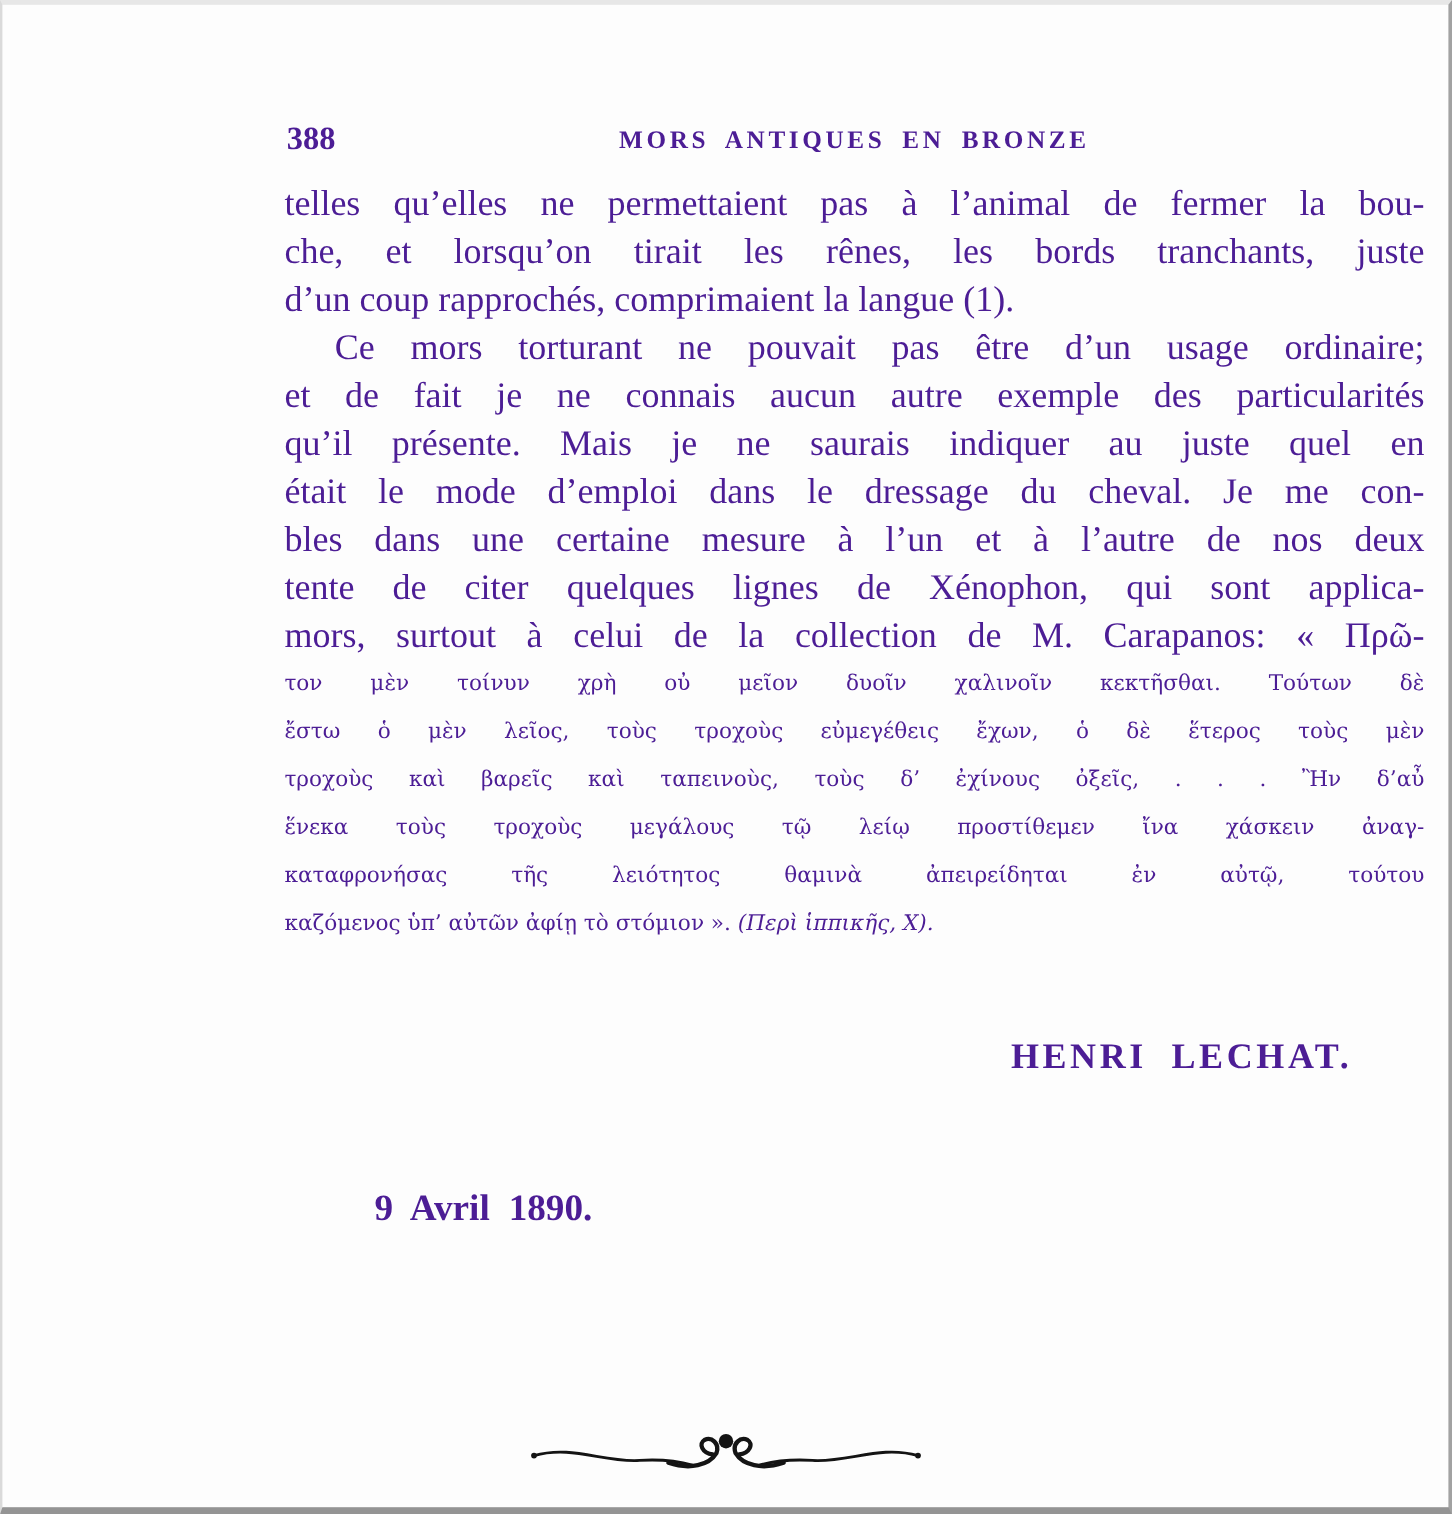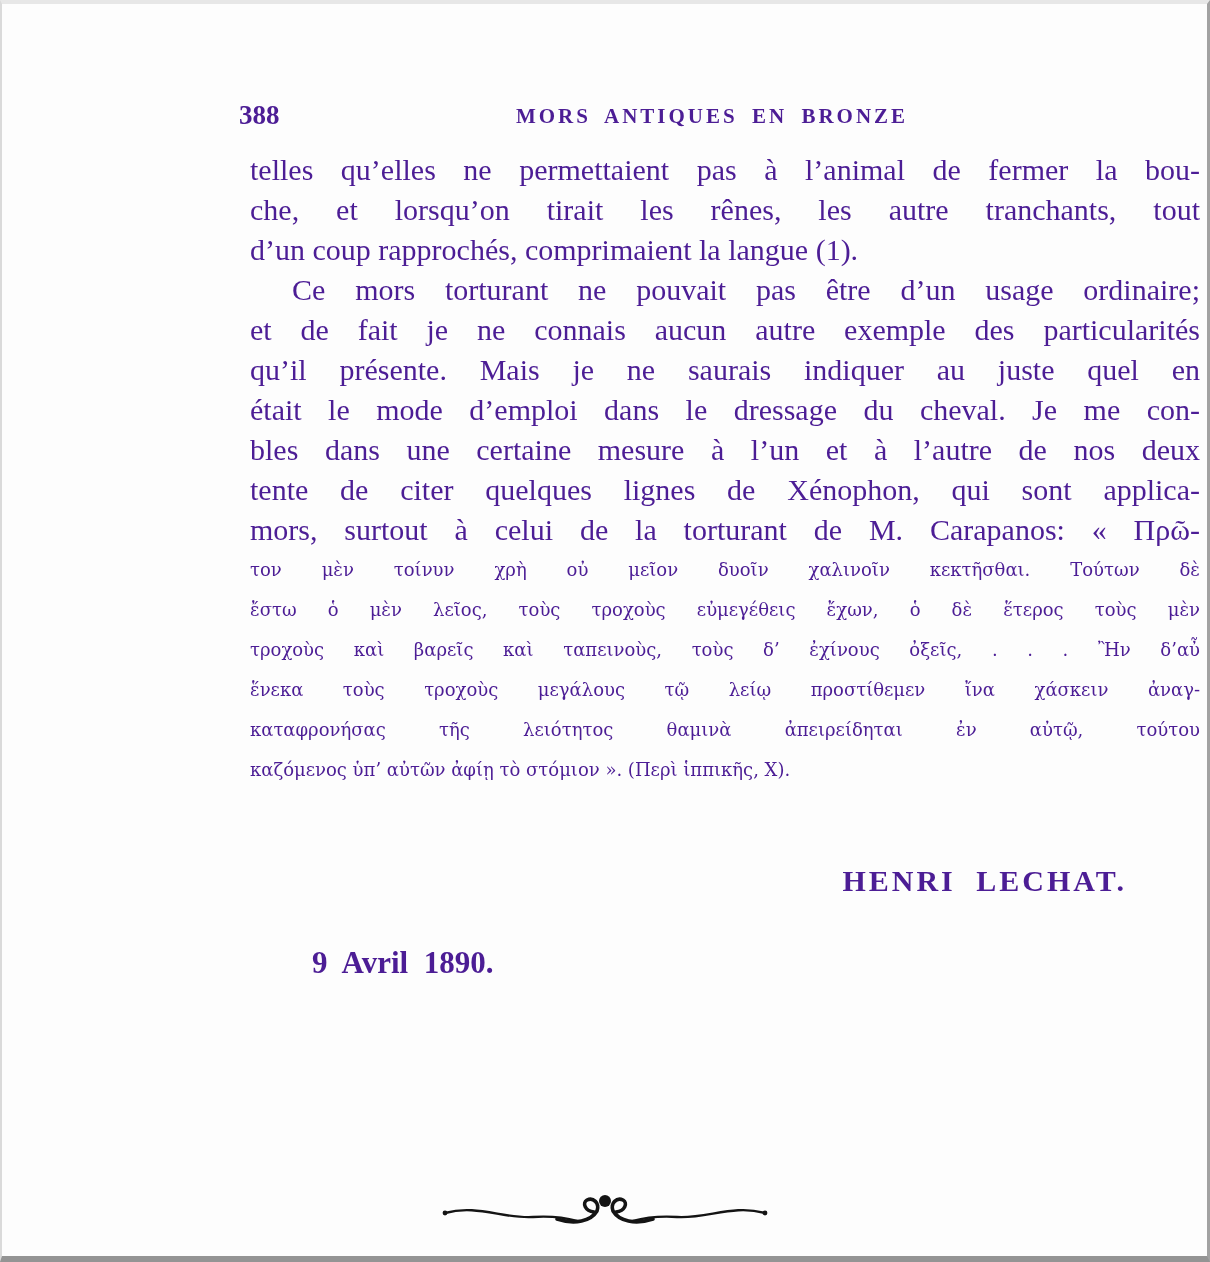--- a/index.html
+++ b/index.html
@@ -43,21 +43,20 @@
     font-family: "Liberation Serif", "DejaVu Serif", serif;
     font-size: 21px;
     font-weight: 700;
     letter-spacing: 3px;
     padding-top: 4px;
     word-spacing: 6px;
   }
   
   .body-text {
     top: 146px;
-    margin-left: 13px;
   }
   .line {
     height: 40px;
     line-height: 40px;
     font-family: "Liberation Serif", "DejaVu Serif", serif;
     font-size: 30px;
     text-align: justify;
     text-align-last: justify;
     white-space: nowrap;
   }
@@ -66,37 +65,38 @@
     white-space: normal;
   }
   .line.indent {
     padding-left: 42px;
   }
   .line.greek {
     font-family: "DejaVu Serif", serif;
     font-size: 18px;
   }
   .citation-italic {
+    font-style: italic;
   }
   
   .signature {
     position: absolute;
     top: 860px;
     right: 80px;
     font-family: "Liberation Serif", "DejaVu Serif", serif;
     font-size: 30px;
     font-weight: 700;
     letter-spacing: 3px;
     word-spacing: 10px;
     margin-left: 43px;
   }
   
   .date-line {
     position: absolute;
-    top: 941px;
+    top: 985px;
     left: 310px;
     font-family: "Liberation Serif", "DejaVu Serif", serif;
     font-size: 31px;
     font-weight: 700;
     word-spacing: 8px;
   }
   
   .flourish {
     position: absolute;
     top: 1184px;
@@ -111,29 +111,29 @@
 
 <div class="page">
 
   <div class="column running-head">
     <span class="page-number">388</span>
     <div class="running-title">MORS ANTIQUES EN BRONZE</div>
   </div>
 
   <div class="column body-text">
     <div class="line">telles qu’elles ne permettaient pas à l’animal de fermer la bou-</div>
-    <div class="line">che, et lorsqu’on tirait les rênes, les autre tranchants, tout</div>
+    <div class="line">che, et lorsqu’on tirait les rênes, les bords tranchants, juste</div>
     <div class="line para-end">d’un coup rapprochés, comprimaient la langue (1).</div>
     <div class="line indent">Ce mors torturant ne pouvait pas être d’un usage ordinaire;</div>
     <div class="line">et de fait je ne connais aucun autre exemple des particularités</div>
     <div class="line">qu’il présente. Mais je ne saurais indiquer au juste quel en</div>
     <div class="line">était le mode d’emploi dans le dressage du cheval. Je me con-</div>
     <div class="line">bles dans une certaine mesure à l’un et à l’autre de nos deux</div>
     <div class="line">tente de citer quelques lignes de Xénophon, qui sont applica-</div>
-    <div class="line">mors, surtout à celui de la torturant de M. Carapanos: « Πρῶ-</div>
+    <div class="line">mors, surtout à celui de la collection de M. Carapanos: « Πρῶ-</div>
     <div class="line greek">τον μὲν τοίνυν χρὴ οὐ μεῖον δυοῖν χαλινοῖν κεκτῆσθαι. Τούτων δὲ</div>
     <div class="line greek">ἔστω ὁ μὲν λεῖος, τοὺς τροχοὺς εὐμεγέθεις ἔχων, ὁ δὲ ἕτερος τοὺς μὲν</div>
     <div class="line greek">τροχοὺς καὶ βαρεῖς καὶ ταπεινοὺς, τοὺς δ’ ἐχίνους ὀξεῖς, . . . Ἢν δ’αὖ</div>
     <div class="line greek">ἕνεκα τοὺς τροχοὺς μεγάλους τῷ λείῳ προστίθεμεν ἴνα χάσκειν ἀναγ-</div>
     <div class="line greek">καταφρονήσας τῆς λειότητος θαμινὰ ἀπειρείδηται ἐν αὐτῷ, τούτου</div>
     <div class="line greek para-end"><span>καζόμενος ὑπ’ αὐτῶν ἀφίῃ τὸ στόμιον ». </span><span class="citation-italic">(Περὶ ἱππικῆς, X).</span></div>
   </div>
 
   <div class="signature">HENRI LECHAT.</div>
 

